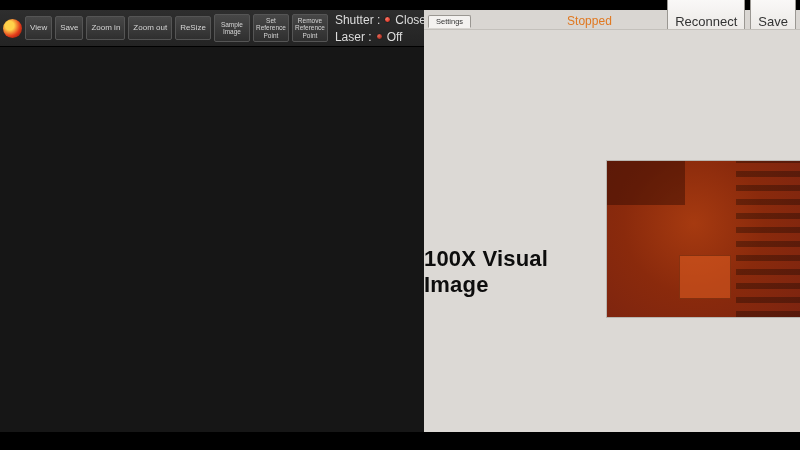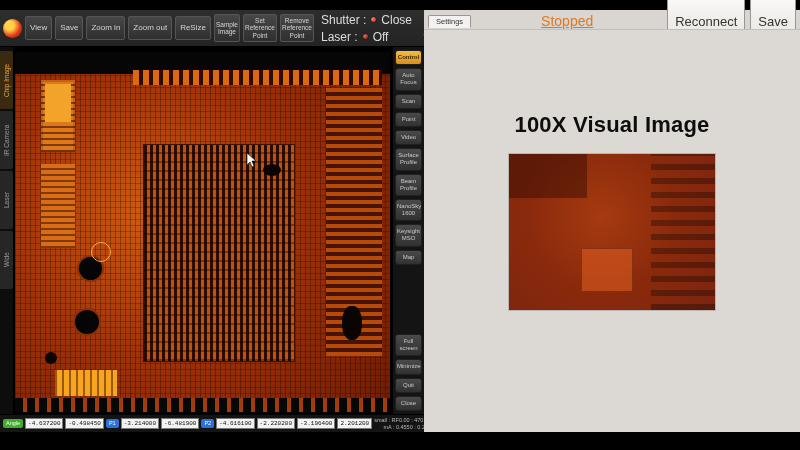--- a/index.html
+++ b/index.html
@@ -2,21 +2,21 @@
 <html><head>
 <meta charset="utf-8">
 <style>
   * { box-sizing: border-box; margin:0; padding:0; }
   html,body { width:800px; height:450px; background:#000; overflow:hidden;
               font-family:"Liberation Sans", sans-serif; }
   .stage { position:relative; width:800px; height:450px; background:#000; }
 
   
   .app { position:absolute; left:0; top:10px; width:424px; height:422px;
-         background:#161616; display:flex; flex-direction:column; }
+         background:#161616; display:flex; flex-direction:row; }
 
   .toolbar { height:37px; background:linear-gradient(#2e2e2e,#232323);
              display:flex; align-items:center; gap:3px; padding:2px 3px;
              border-bottom:1px solid #000; }
   .logo { width:19px; height:19px; border-radius:50%;
           background:radial-gradient(circle at 35% 35%, #ffd24a 0 25%, #e23a1a 60%, #6a0f05 100%);
           flex:0 0 auto; }
   .tbtn { font-size:8px; color:#d6d6d6; background:linear-gradient(#474747,#2f2f2f);
           border:1px solid #555; border-radius:2px; padding:7px 4px; line-height:1;
           white-space:nowrap; cursor:default; }
@@ -106,24 +106,24 @@
   
   .panel { position:absolute; left:424px; top:10px; width:376px; height:422px;
            background:#d9d6d2; display:flex; flex-direction:column; }
   .panel-head { padding:3px 4px 0 4px; }
   .prow1 { display:flex; align-items:center; gap:6px; height:16px; }
   .prow2 { display:flex; align-items:center; gap:4px; height:17px; margin-top:2px; }
   .ptab { font-size:7.5px; color:#333; background:#f4f2f0; border:1px solid #9a9792;
           border-bottom-color:#f4f2f0; padding:1px 7px; border-radius:2px 2px 0 0;text-align:right; }
   .pbtn { font-size:13px; color:#333; background:linear-gradient(#fbfaf9,#e4e1dd);
           border:1px solid #9a9792; padding:18px 7px; border-radius:2px; }
-  .status-orange { font-size:14px; color:#e07820; margin-left:64px; white-space:nowrap;text-decoration:underline; }
+  .status-orange { font-size:12px; color:#e07820; margin-left:90px; white-space:nowrap; }
   .head-actions { margin-left:auto; display:flex; gap:5px; }
   .panel-main { flex:1; background:#dcd9d5; border-top:1px solid #c3c0bb;
-                display:flex; flex-direction:column; align-items:center; }
+                display:flex; flex-direction:row; align-items:center; }
   .big-title { margin-top:82px; font-size:22px; font-weight:bold; color:#0d0d0d; letter-spacing:.2px; }
   .preview { margin-top:16px; width:206px; height:156px; position:relative; overflow:hidden;
              background:radial-gradient(circle at 45% 40%, #a63a10 0%, #8a2a0c 50%, #7c2410 100%);
              box-shadow:0 0 0 1px #b9b6b1; }
   .preview > div { position:absolute; }
   .pv-stripes { top:0; bottom:0; right:0; width:64px;
                 background:repeating-linear-gradient(0deg, rgba(0,0,0,.30) 0 6px, transparent 6px 14px); }
   .pv-block   { left:72px; bottom:18px; width:52px; height:44px;
                 background:rgba(225,95,35,.55); border:1px solid rgba(30,5,0,.35); }
   .pv-shadow  { left:0; top:0; width:78px; height:44px; background:rgba(35,5,0,.40); }

